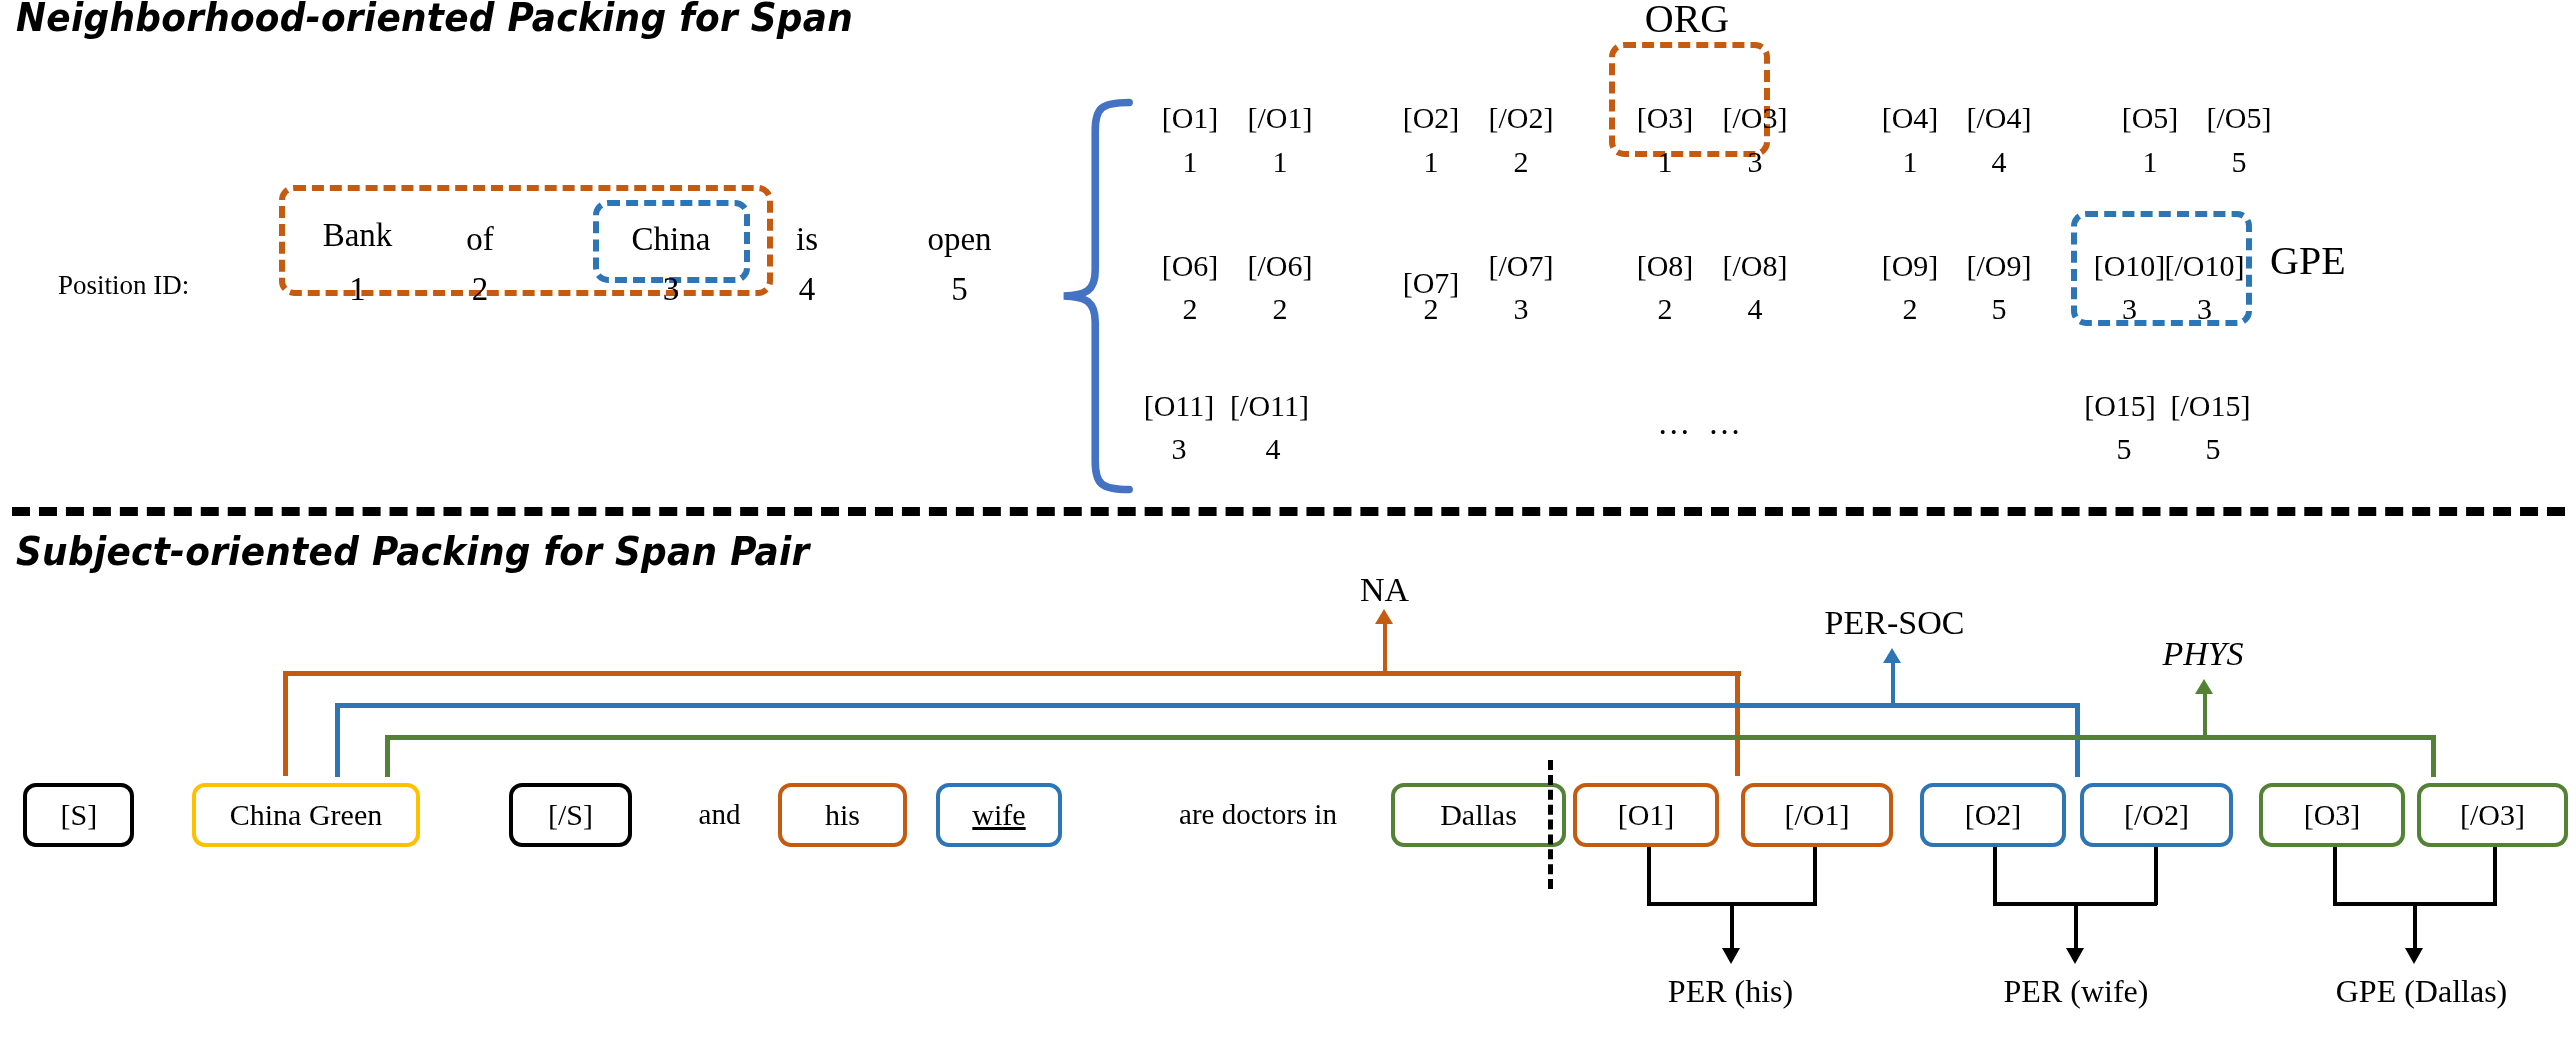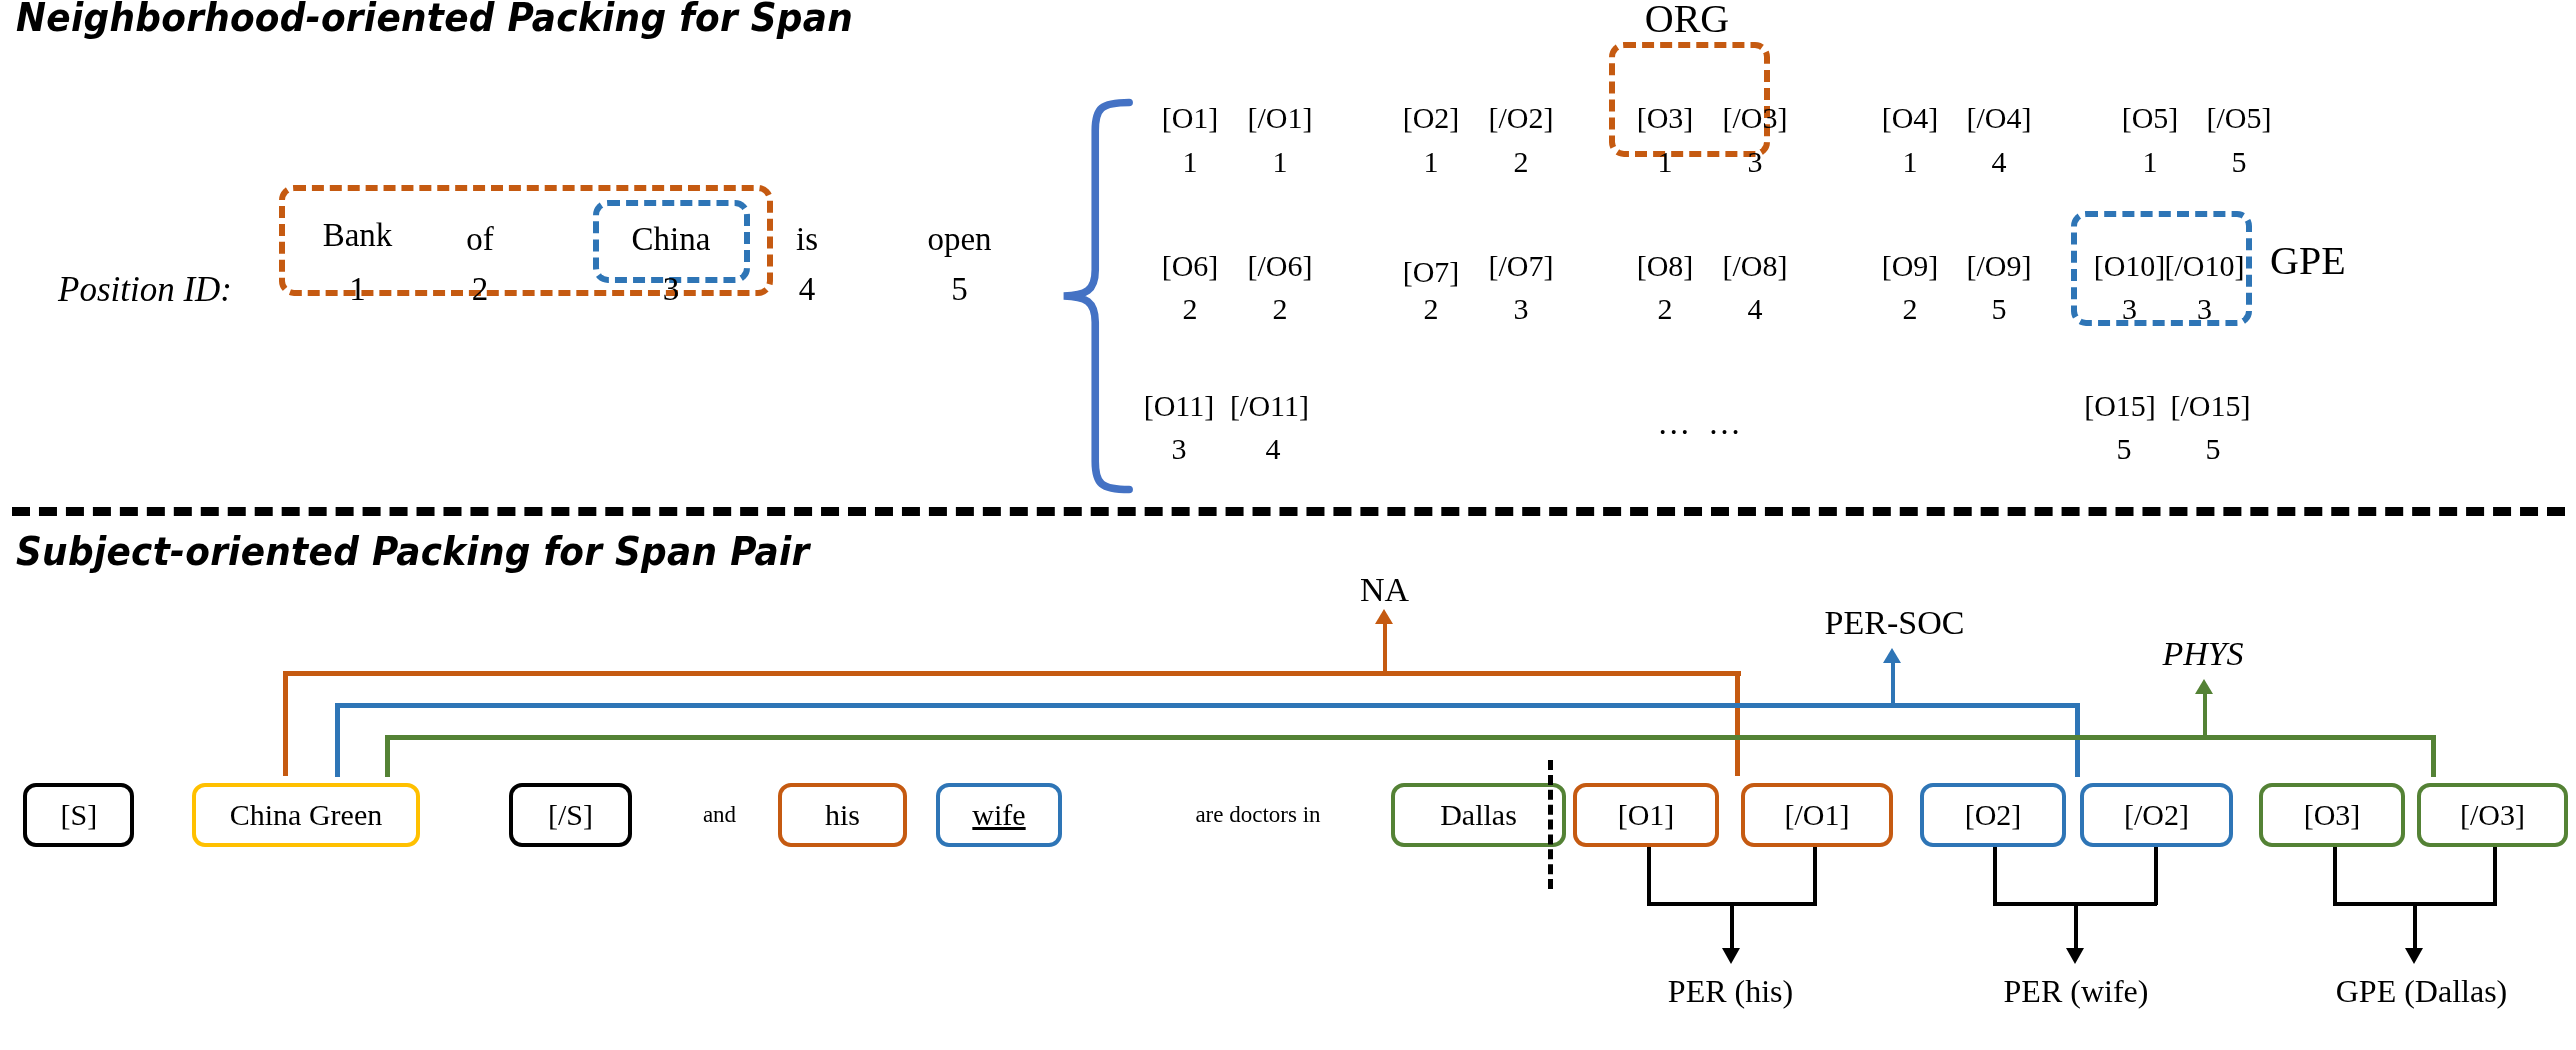--- a/index.html
+++ b/index.html
@@ -14,27 +14,27 @@
     font-weight:bold;
     font-style:italic;
     font-size:39px;
     letter-spacing:0.3px;
     white-space:nowrap;
     transform:scaleX(0.92);
     transform-origin:left center;
   }
   .w-word{font-size:33px;}
   .w-num{font-size:33px;}
-  .poslabel{font-size:35px;font-style:italic;font-family:"Liberation Serif",serif;white-space:nowrap;}
+  .poslabel{font-size:27px;font-family:"Liberation Serif",serif;white-space:nowrap;}
   .tok{font-size:30px;white-space:nowrap;}
   .tokidx{font-size:30px;white-space:nowrap;}
   .typelabel{font-size:40px;white-space:nowrap;}
   .rel-label{font-size:34px;white-space:nowrap;}
   .ent-label{font-size:32px;white-space:nowrap;}
-  .plain-word{font-size:23px;white-space:nowrap;}
+  .plain-word{font-size:29px;white-space:nowrap;}
   .dots{font-size:33px;letter-spacing:4.7px;white-space:nowrap;}
 
   
   .dashbox{border-style:dashed;border-radius:15px;box-sizing:border-box;}
 
   
   .tokbox{
     box-sizing:border-box;
     border:4.1px solid #000;
     border-radius:13px;
@@ -111,21 +111,21 @@
 <div class="abs tok ctr" style="left:2106px; top:98px; width:88px; height:39px;">[O5]</div>
 <div class="abs tok ctr" style="left:2190px; top:98px; width:98px; height:39px;">[/O5]</div>
 <div class="abs tokidx ctr" style="left:2106px; top:142px; width:88px; height:39px;">1</div>
 <div class="abs tokidx ctr" style="left:2190px; top:142px; width:98px; height:39px;">5</div>
 
 <div class="abs tok ctr" style="left:1146px; top:246px; width:88px; height:39px;">[O6]</div>
 <div class="abs tok ctr" style="left:1231px; top:246px; width:98px; height:39px;">[/O6]</div>
 <div class="abs tokidx ctr" style="left:1146px; top:289px; width:88px; height:39px;">2</div>
 <div class="abs tokidx ctr" style="left:1231px; top:289px; width:98px; height:39px;">2</div>
 
-<div class="abs tok ctr" style="left:1387px; top:252px; width:88px; height:39px;">[O7]</div>
+<div class="abs tok ctr" style="left:1387px; top:263px; width:88px; height:39px;">[O7]</div>
 <div class="abs tok ctr" style="left:1472px; top:246px; width:98px; height:39px;">[/O7]</div>
 <div class="abs tokidx ctr" style="left:1387px; top:289px; width:88px; height:39px;">2</div>
 <div class="abs tokidx ctr" style="left:1472px; top:289px; width:98px; height:39px;">3</div>
 
 <div class="abs tok ctr" style="left:1621px; top:246px; width:88px; height:39px;">[O8]</div>
 <div class="abs tok ctr" style="left:1706px; top:246px; width:98px; height:39px;">[/O8]</div>
 <div class="abs tokidx ctr" style="left:1621px; top:289px; width:88px; height:39px;">2</div>
 <div class="abs tokidx ctr" style="left:1706px; top:289px; width:98px; height:39px;">4</div>
 
 <div class="abs tok ctr" style="left:1866px; top:246px; width:88px; height:39px;">[O9]</div>

